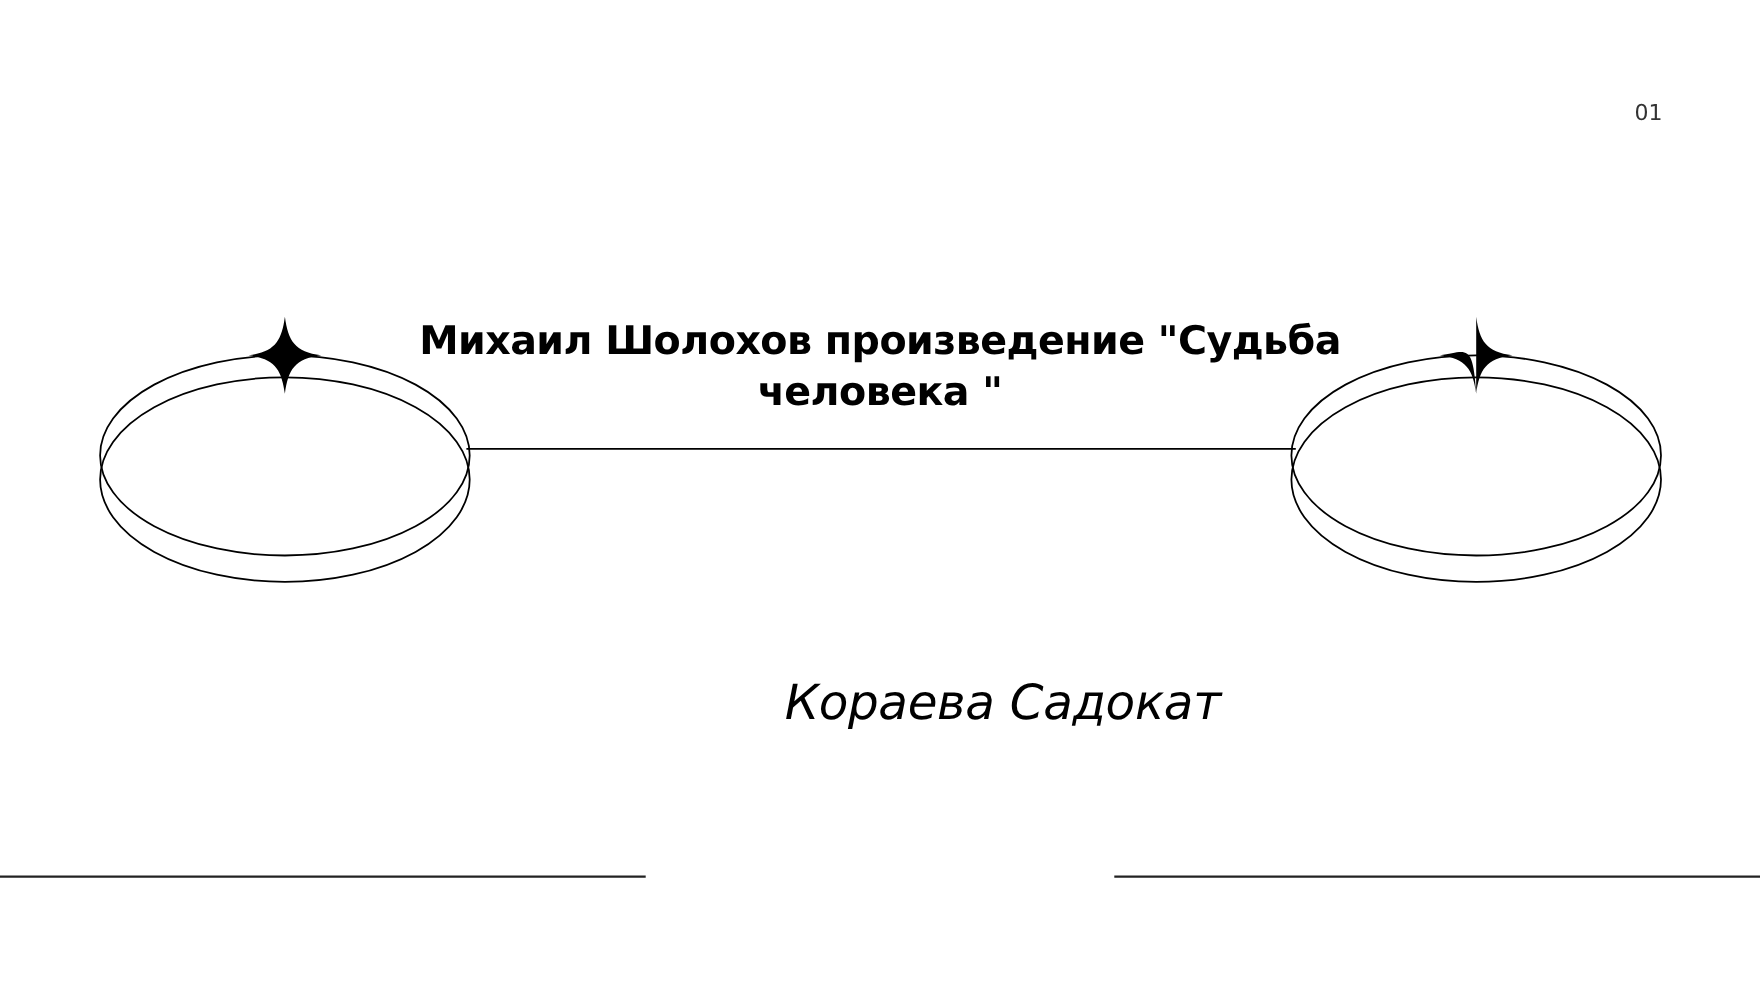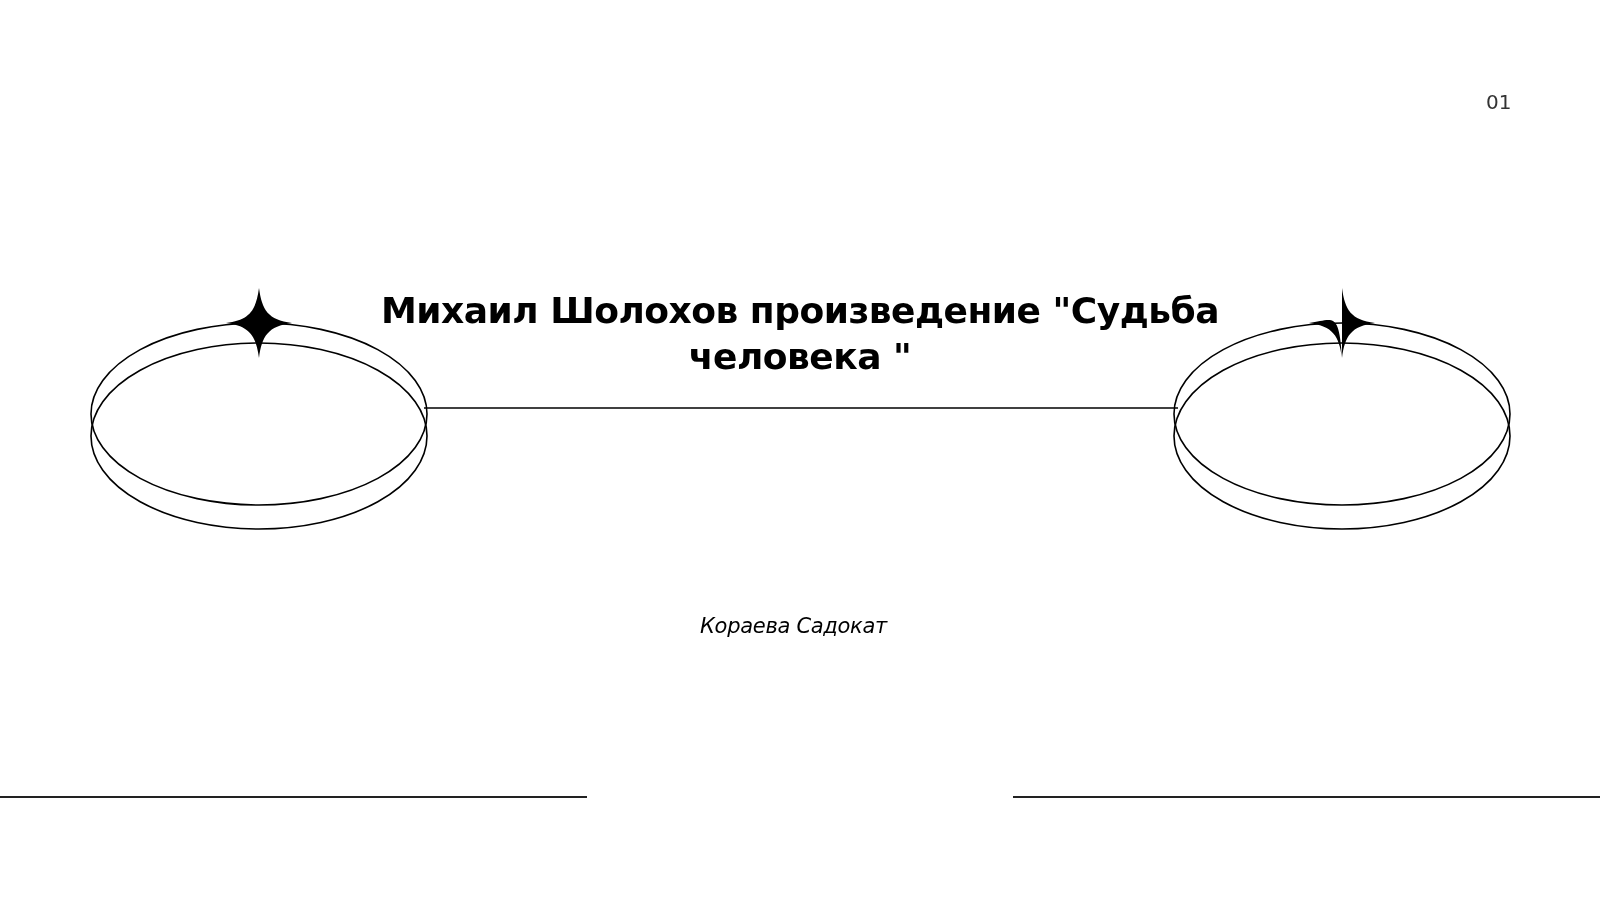--- a/index.html
+++ b/index.html
@@ -11,22 +11,22 @@
     .page-num {
       position: absolute; left: 1486px; top: 90px; font-size: 20px; color: #333;
       font-family: "DejaVu Sans", sans-serif;
     }
     .title {
       position: absolute; left: 360px; top: 288px; width: 880px; text-align: center;
       font-weight: bold; font-size: 36px; line-height: 46px; letter-spacing: -0.5px;
       font-family: "DejaVu Sans", sans-serif;
     }
     .author {
-      position: absolute; left: 700px; top: 614px; width: 410px; text-align: left;
-      font-style: italic; font-size: 21px; letter-spacing: -0.3px;
+      position: absolute; left: 700px; top: 614px; width: 410px; text-align: right;
+      font-style: italic; font-size: 44px; letter-spacing: -0.3px;
       font-family: "DejaVu Sans", sans-serif;
     }
     svg.deco { position: absolute; left: 0; top: 0; }
   </style>
 </head>
 <body>
 
 <div class="slide">
 
   <svg class="deco" width="1600" height="900" viewBox="0 0 1600 900">

